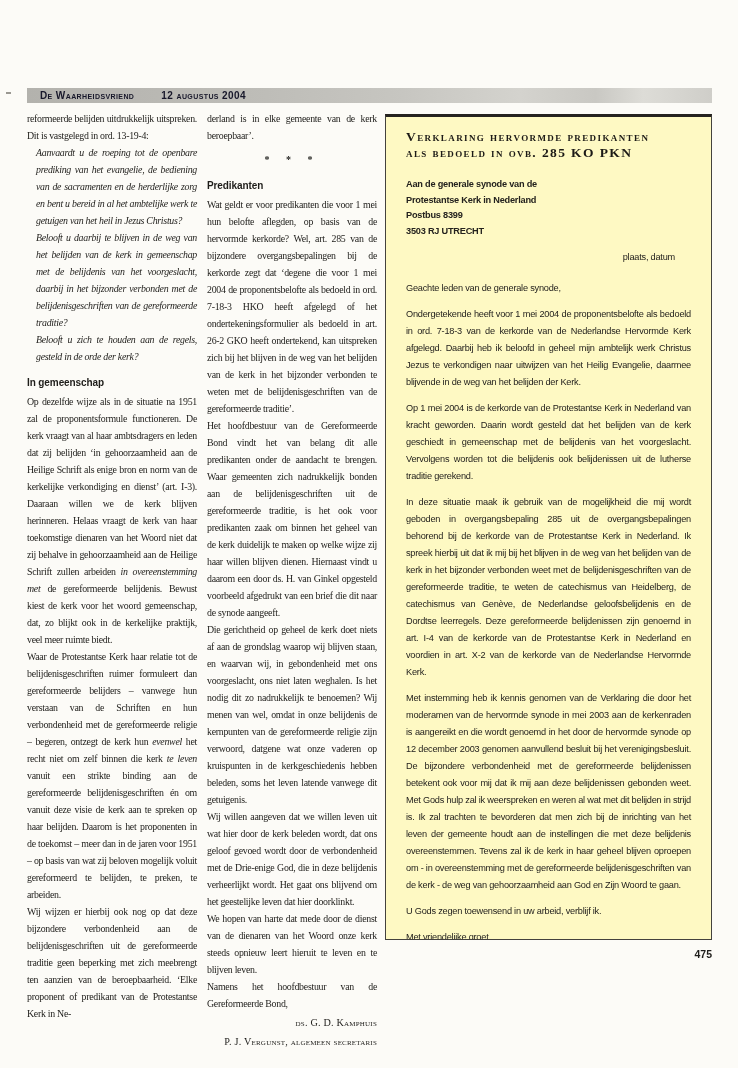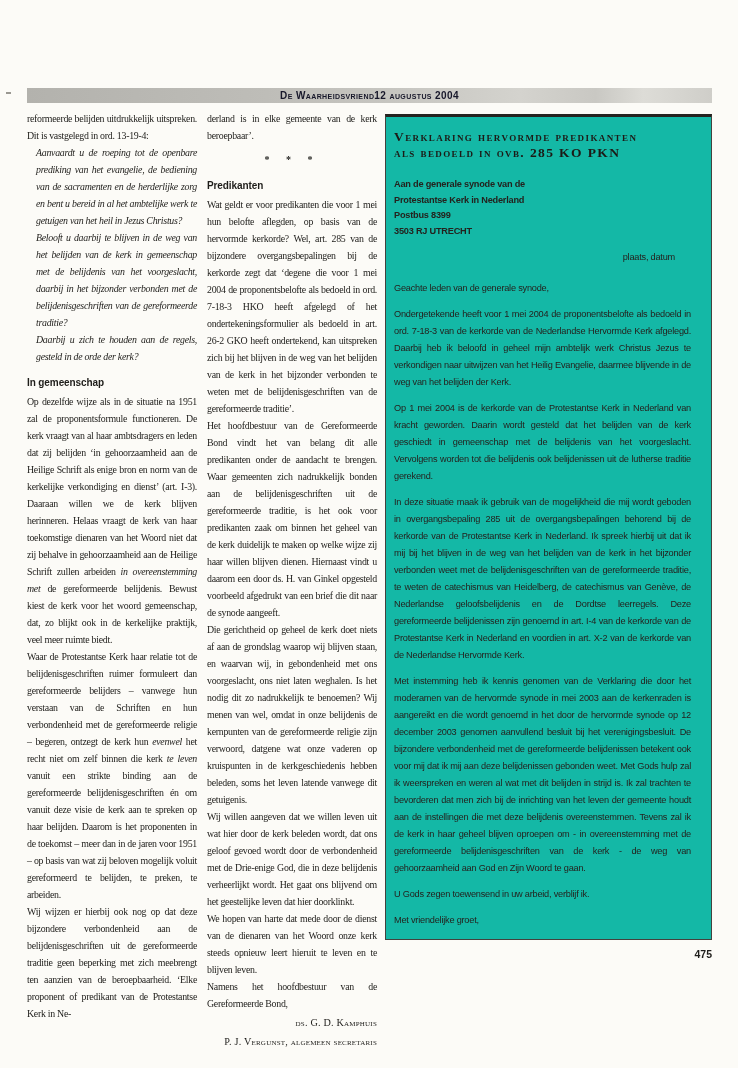--- a/index.html
+++ b/index.html
@@ -7,22 +7,22 @@
     width:738px;height:1068px;position:relative;
     background:#fcfbf7;
     font-family:"Liberation Serif", serif;
     color:#1e1d1a;
     -webkit-font-smoothing:antialiased;
   }
   
   .masthead{
     position:absolute;left:27px;right:26px;top:88px;height:15px;
     background:linear-gradient(90deg,#b3b2ad 0%,#bebdb8 35%,#c7c6c1 55%,#d4d3ce 72%,#c9c8c3 83%,#dddcd7 90%,#cfcec9 100%);
-    display:flex;justify-content:center;align-items:center;
-    padding:0 13px;box-sizing:border-box;
+    display:flex;justify-content:flex-start;align-items:center;
+    padding:0 13px;box-sizing:border-box;gap:27px;
   }
   .masthead .pub, .masthead .date{
     font-family:"Liberation Sans", sans-serif;
     font-variant:small-caps;font-weight:bold;font-size:10px;
     letter-spacing:.4px;color:#17172a;white-space:nowrap;
   }
   
   .content{position:absolute;top:110px;left:27px;right:26px;display:flex;}
   .col{width:170px;flex:0 0 170px;font-size:9.9px;line-height:17px;
        text-align:justify;letter-spacing:-0.28px;}
@@ -34,24 +34,24 @@
              font-size:10px;letter-spacing:-0.1px;margin:9px 0 2px;text-align:left;}
   .sep{ text-align:center;letter-spacing:7px;font-weight:bold;font-size:10px;
         margin:7px 0 4px;}
   .it{font-style:italic;}
   .sig{ text-align:right;font-variant:small-caps;letter-spacing:.2px;
         font-size:10.2px;margin-top:2px;}
   
   .decl{
     flex:1;margin-top:4px;height:826px;box-sizing:border-box;
     border:1px solid #44423e;border-top:3px solid #25231f;
-    padding:12px 20px 10px 8px;overflow:hidden;
+    padding:12px 20px 10px 20px;overflow:hidden;
     font-family:"Liberation Sans", sans-serif;
     font-size:9.2px;line-height:17px;letter-spacing:-0.22px;color:#24221e;
-    background:#14b8a6;
+    background:#fef9c3;
   }
   .decl .title{
     font-family:"Liberation Serif", serif;font-variant:small-caps;
     font-size:13.5px;line-height:16px;letter-spacing:1.4px;font-weight:600;
     color:#1c1a16;text-align:left;
   }
   .decl .title-block{margin-bottom:16px;}
   .decl .addr{line-height:15.5px;font-weight:600;}
   .decl .pd{text-align:right;margin:10px 16px 14px;}
   .decl p.b{margin:0 0 9px;text-align:justify;}
@@ -70,21 +70,21 @@
   <span class="pub">De Waarheidsvriend</span>
   <span class="date">12 augustus 2004</span>
 </div>
 
 <div class="content">
 
   <div class="col col1">
     <p>reformeerde belijden uitdrukkelijk uitspreken. Dit is vastgelegd in ord. 13-19-4:</p>
     <p class="quote">Aanvaardt u de roeping tot de openbare prediking van het evangelie, de bediening van de sacramenten en de herderlijke zorg en bent u bereid in al het ambtelijke werk te getuigen van het heil in Jezus Christus?</p>
     <p class="quote">Belooft u daarbij te blijven in de weg van het belijden van de kerk in gemeenschap met de belijdenis van het voorgeslacht, daarbij in het bijzonder verbonden met de belijdenisgeschriften van de gereformeerde traditie?</p>
-    <p class="quote">Daarbij u zich te houden aan de regels, gesteld in de orde der kerk?</p>
+    <p class="quote">Belooft u zich te houden aan de regels, gesteld in de orde der kerk?</p>
     <p class="head">In gemeenschap</p>
     <p><span>Op dezelfde wijze als in de situatie na 1951 zal de proponentsformule functioneren. De kerk vraagt van al haar ambtsdragers en leden dat zij belijden ‘in gehoorzaamheid aan de Heilige Schrift als enige bron en norm van de kerkelijke verkondiging en dienst’ (art. I-3). Daaraan willen we de kerk blijven herinneren. Helaas vraagt de kerk van haar toekomstige dienaren van het Woord niet dat zij behalve in gehoorzaamheid aan de Heilige Schrift zullen arbeiden </span><span class="it">in overeenstemming met</span><span> de gereformeerde belijdenis. Bewust kiest de kerk voor het woord gemeenschap, dat, zo blijkt ook in de kerkelijke praktijk, veel meer ruimte biedt.</span></p>
     <p><span>Waar de Protestantse Kerk haar relatie tot de belijdenisgeschriften ruimer formuleert dan gereformeerde belijders – vanwege hun verstaan van de Schriften en hun verbondenheid met de gereformeerde religie – begeren, ontzegt de kerk hun </span><span class="it">evenwel</span><span> het recht niet om zelf binnen die kerk </span><span class="it">te leven</span><span> vanuit een strikte binding aan de gereformeerde belijdenisgeschriften én om vanuit deze visie de kerk aan te spreken op haar belijden. Daarom is het proponenten in de toekomst – meer dan in de jaren voor 1951 – op basis van wat zij beloven mogelijk voluit gereformeerd te belijden, te preken, te arbeiden.</span></p>
     <p>Wij wijzen er hierbij ook nog op dat deze bijzondere verbondenheid aan de belijdenisgeschriften uit de gereformeerde traditie geen beperking met zich meebrengt ten aanzien van de beroepbaarheid. ‘Elke proponent of predikant van de Protestantse Kerk in Ne-</p>
   </div>
 
   <div class="col col2">
     <p>derland is in elke gemeente van de kerk beroepbaar’.</p>
     <div class="sep">* * *</div>
     <p class="head">Predikanten</p>

